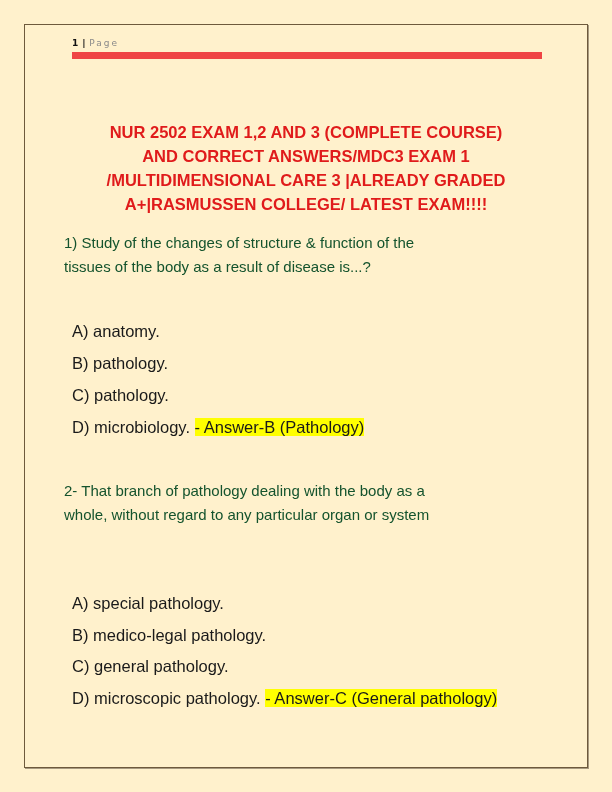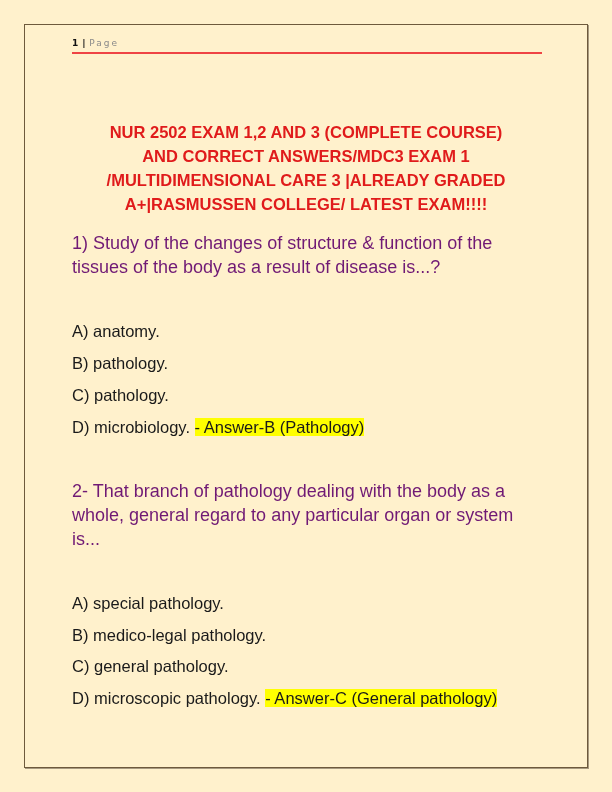--- a/index.html
+++ b/index.html
@@ -23,21 +23,21 @@
       border: 1px solid #6e5a3c;
       box-shadow: 1px 1px 0 #a89a80;
       background: #fff1cc;
     }
     .header {
       position: absolute;
       left: 72px;
       top: 36px;
       width: 470px;
       height: 16px;
-      border-bottom: 2px solid #ef4444;
+      border-bottom: 7px solid #ef4444;
       font-family: "DejaVu Sans", sans-serif;
       font-size: 9px;
       line-height: 14px;
     }
     .header .num {
       font-weight: bold;
       color: #111;
     }
     .header .sep {
       font-weight: bold;
@@ -56,23 +56,23 @@
       text-align: center;
       color: #e01b1b;
       font-weight: bold;
       font-size: 16.5px;
       line-height: 24px;
       margin-top: 48px;
     }
     .title div { white-space: nowrap; }
     .q-text {
       position: absolute;
-      left: 72px;
-      color: #701a75;
-      font-size: 18px;
+      left: 64px;
+      color: #14532d;
+      font-size: 15px;
       line-height: 24px;
       width: 470px;
     }
     .q-text div { white-space: nowrap; }
     .option {
       position: absolute;
       left: 72px;
       color: #1a1a1a;
       font-size: 16.5px;
       line-height: 22px;
@@ -107,22 +107,21 @@
 <div class="option" style="top:320px;">A) anatomy.</div>
 <div class="option" style="top:352px;">B) pathology.</div>
 <div class="option" style="top:384px;">C) pathology.</div>
 <div class="option" style="top:416px;">
   <span>D) microbiology.</span>
   <span class="hl">- Answer-B (Pathology)</span>
 </div>
 
 <div class="q-text" style="top:479px;">
   <div>2- That branch of pathology dealing with the body as a</div>
-  <div>whole, general regard to any particular organ or system</div>
-  <div>is...</div>
+  <div>whole, without regard to any particular organ or system</div>
 </div>
 <div class="option" style="top:592px;">A) special pathology.</div>
 <div class="option" style="top:624px;">B) medico-legal pathology.</div>
 <div class="option" style="top:655px;">C) general pathology.</div>
 <div class="option" style="top:687px;">
   <span>D) microscopic pathology.</span>
   <span class="hl">- Answer-C (General pathology)</span>
 </div>
 
 </body></html>

